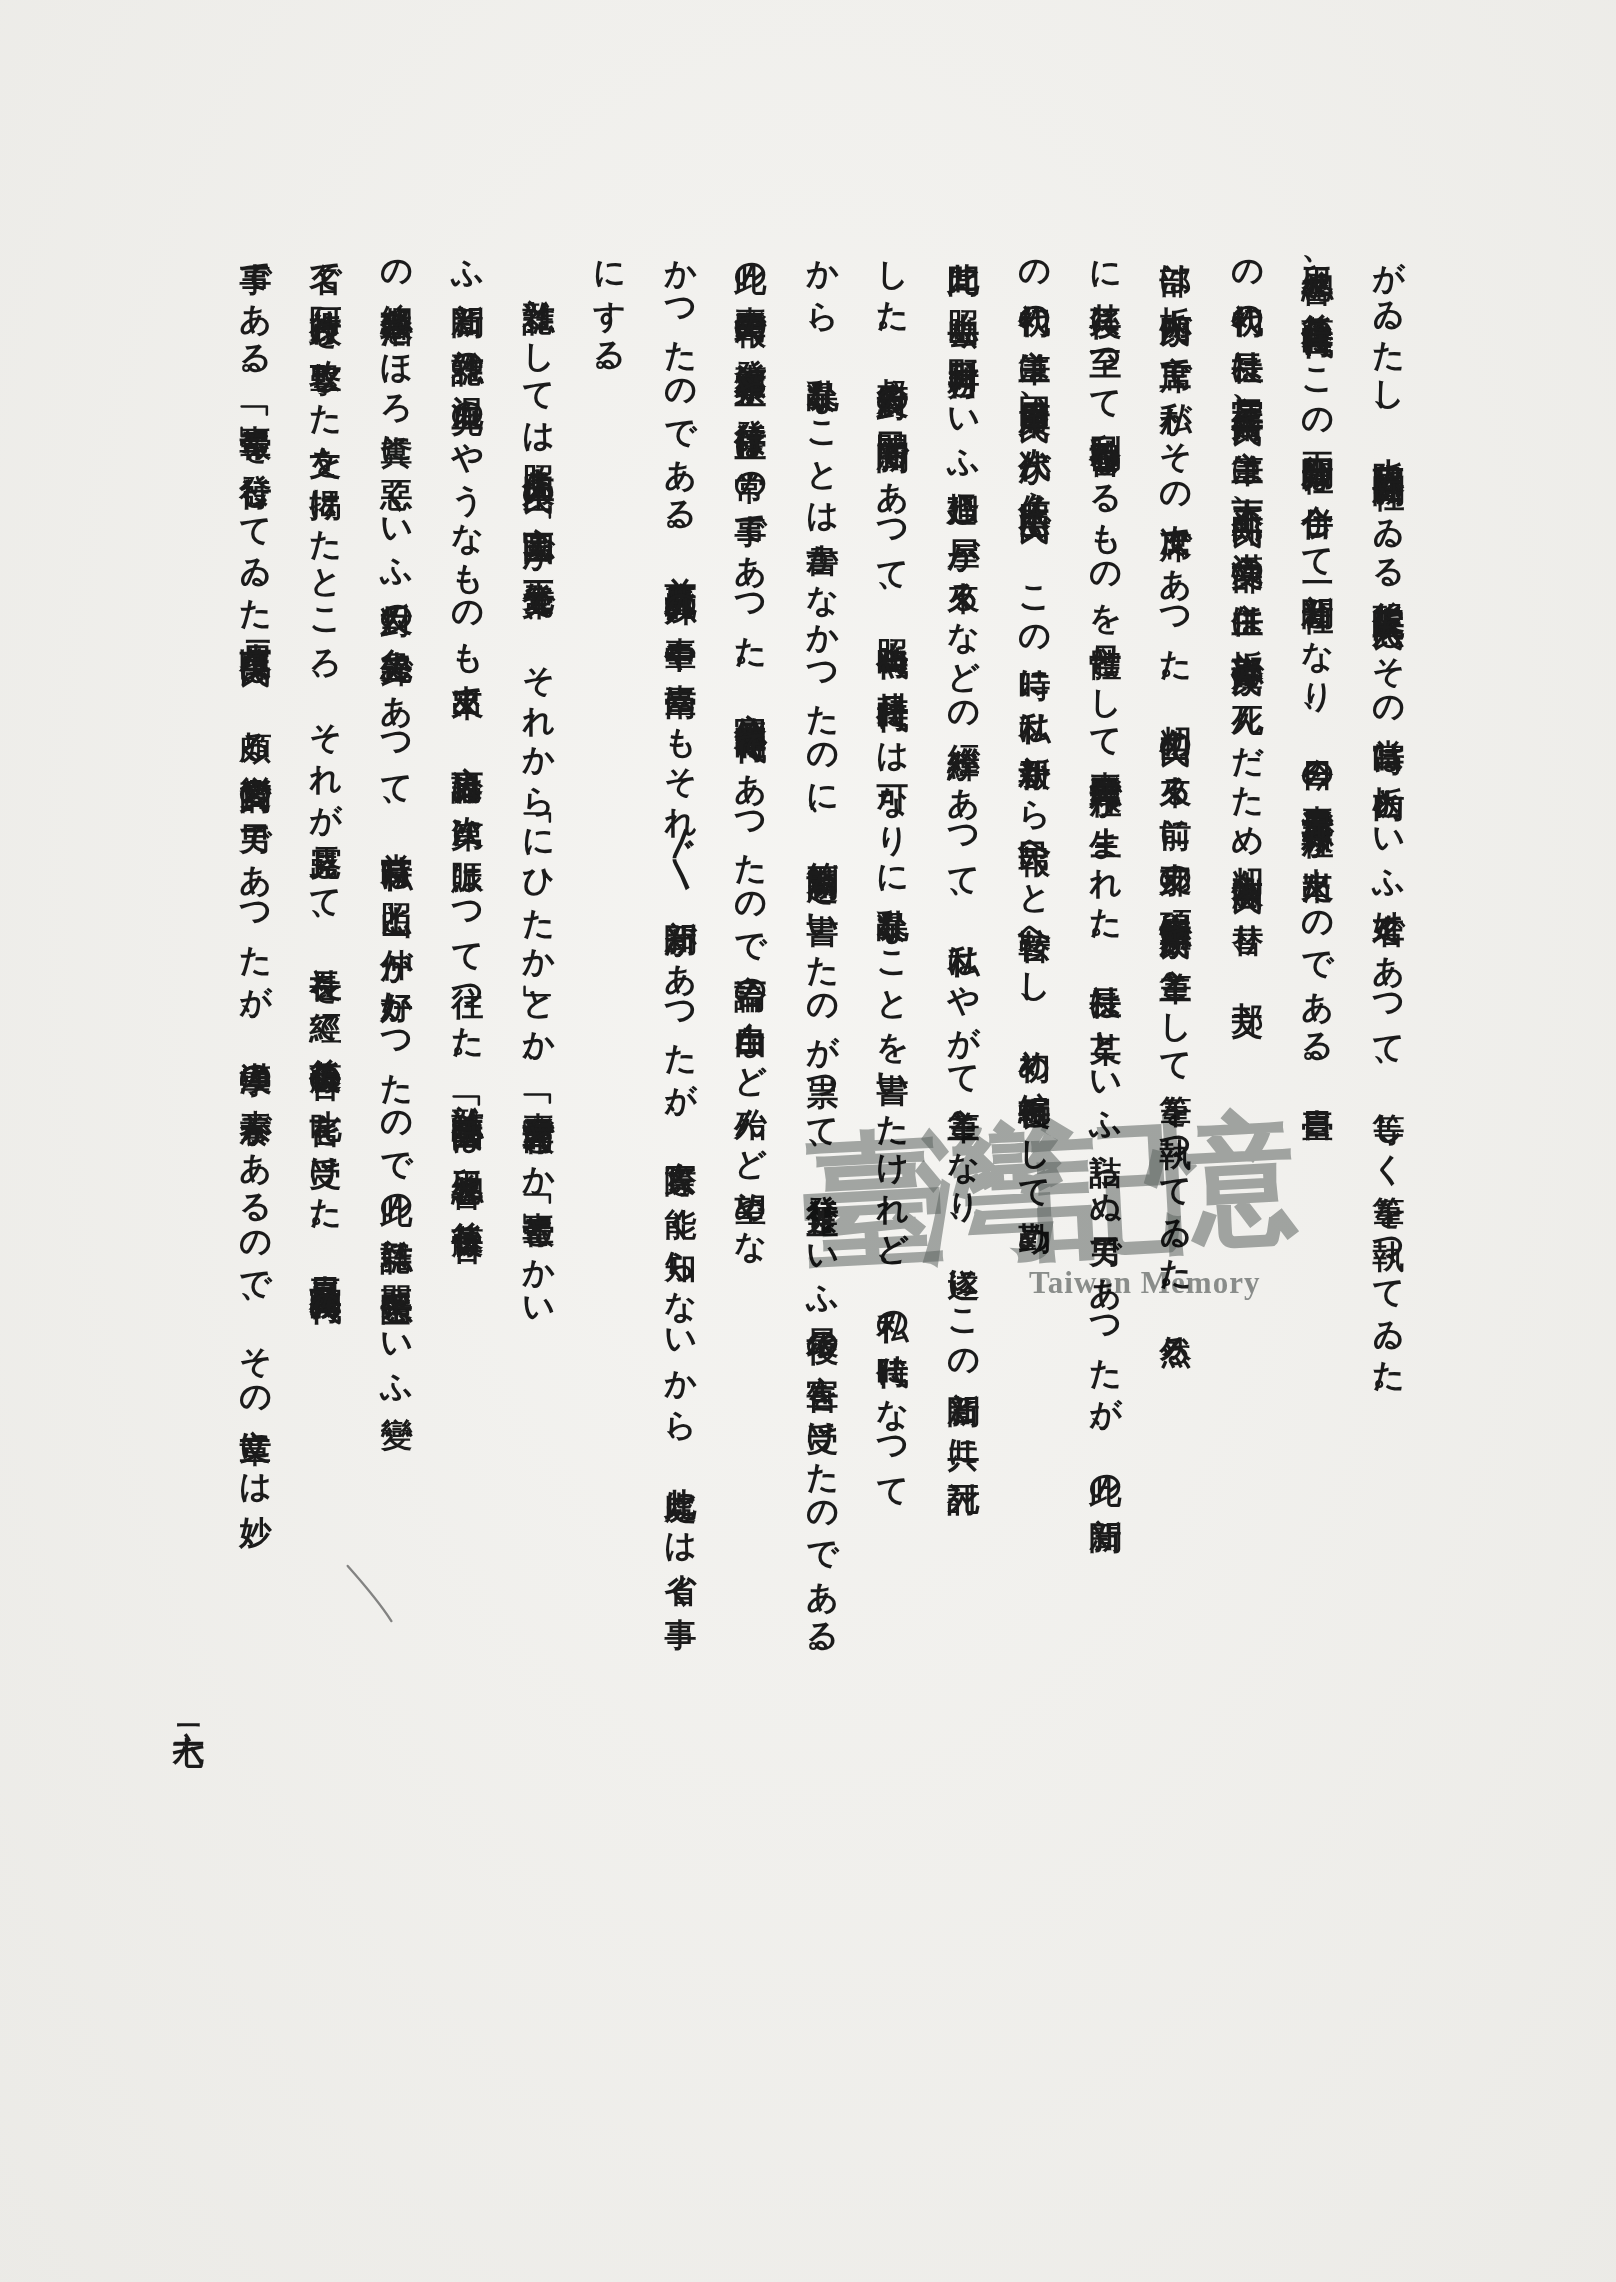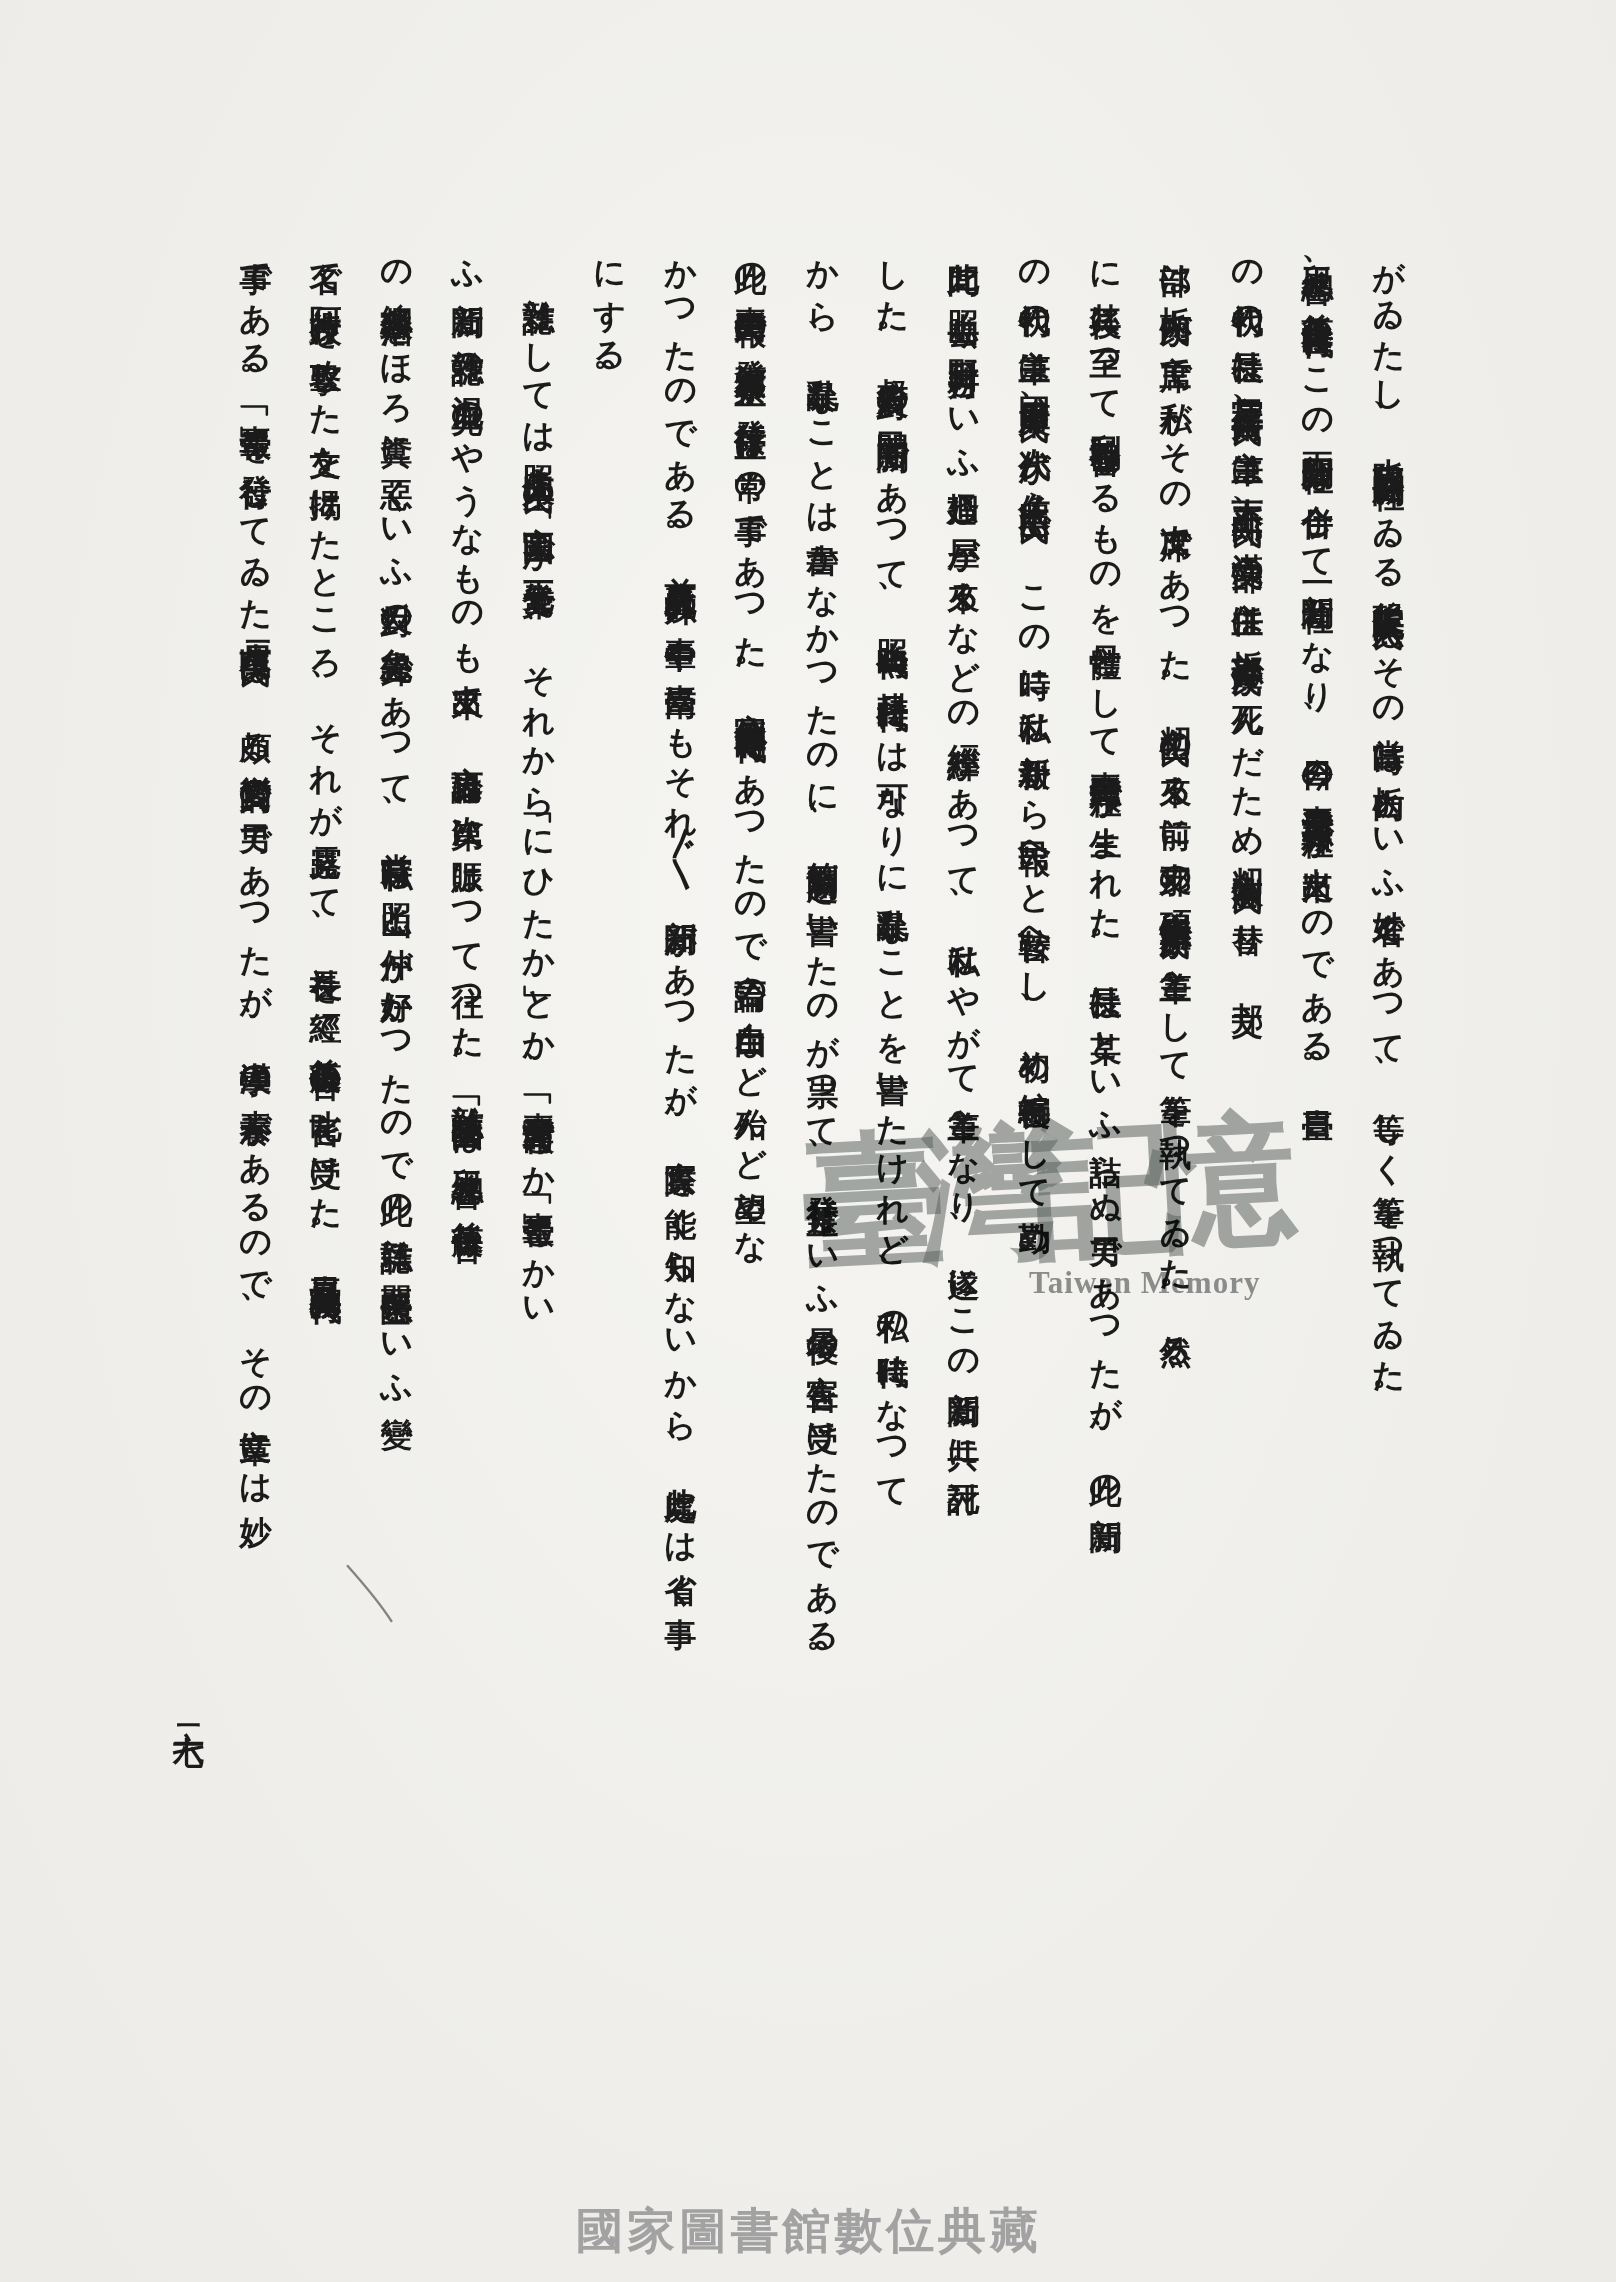--- a/index.html
+++ b/index.html
@@ -121,16 +121,15 @@
 
   <div class="pagenum">二六七</div>
 
   <svg class="artifact" width="57" height="67" viewBox="0 0 60 70">
     <path d="M6,6 C 22,24 38,42 52,64" stroke="#4a4a4a" stroke-width="2.5" fill="none" stroke-linecap="round"></path>
   </svg>
 
   <div class="watermark-cjk">臺灣記憶</div>
   <div class="watermark-latin">Taiwan Memory</div>
 
-  <div class="footer-caption">國家圖書館數位典藏</div>
 
 </div>
 
 
 </body></html>

